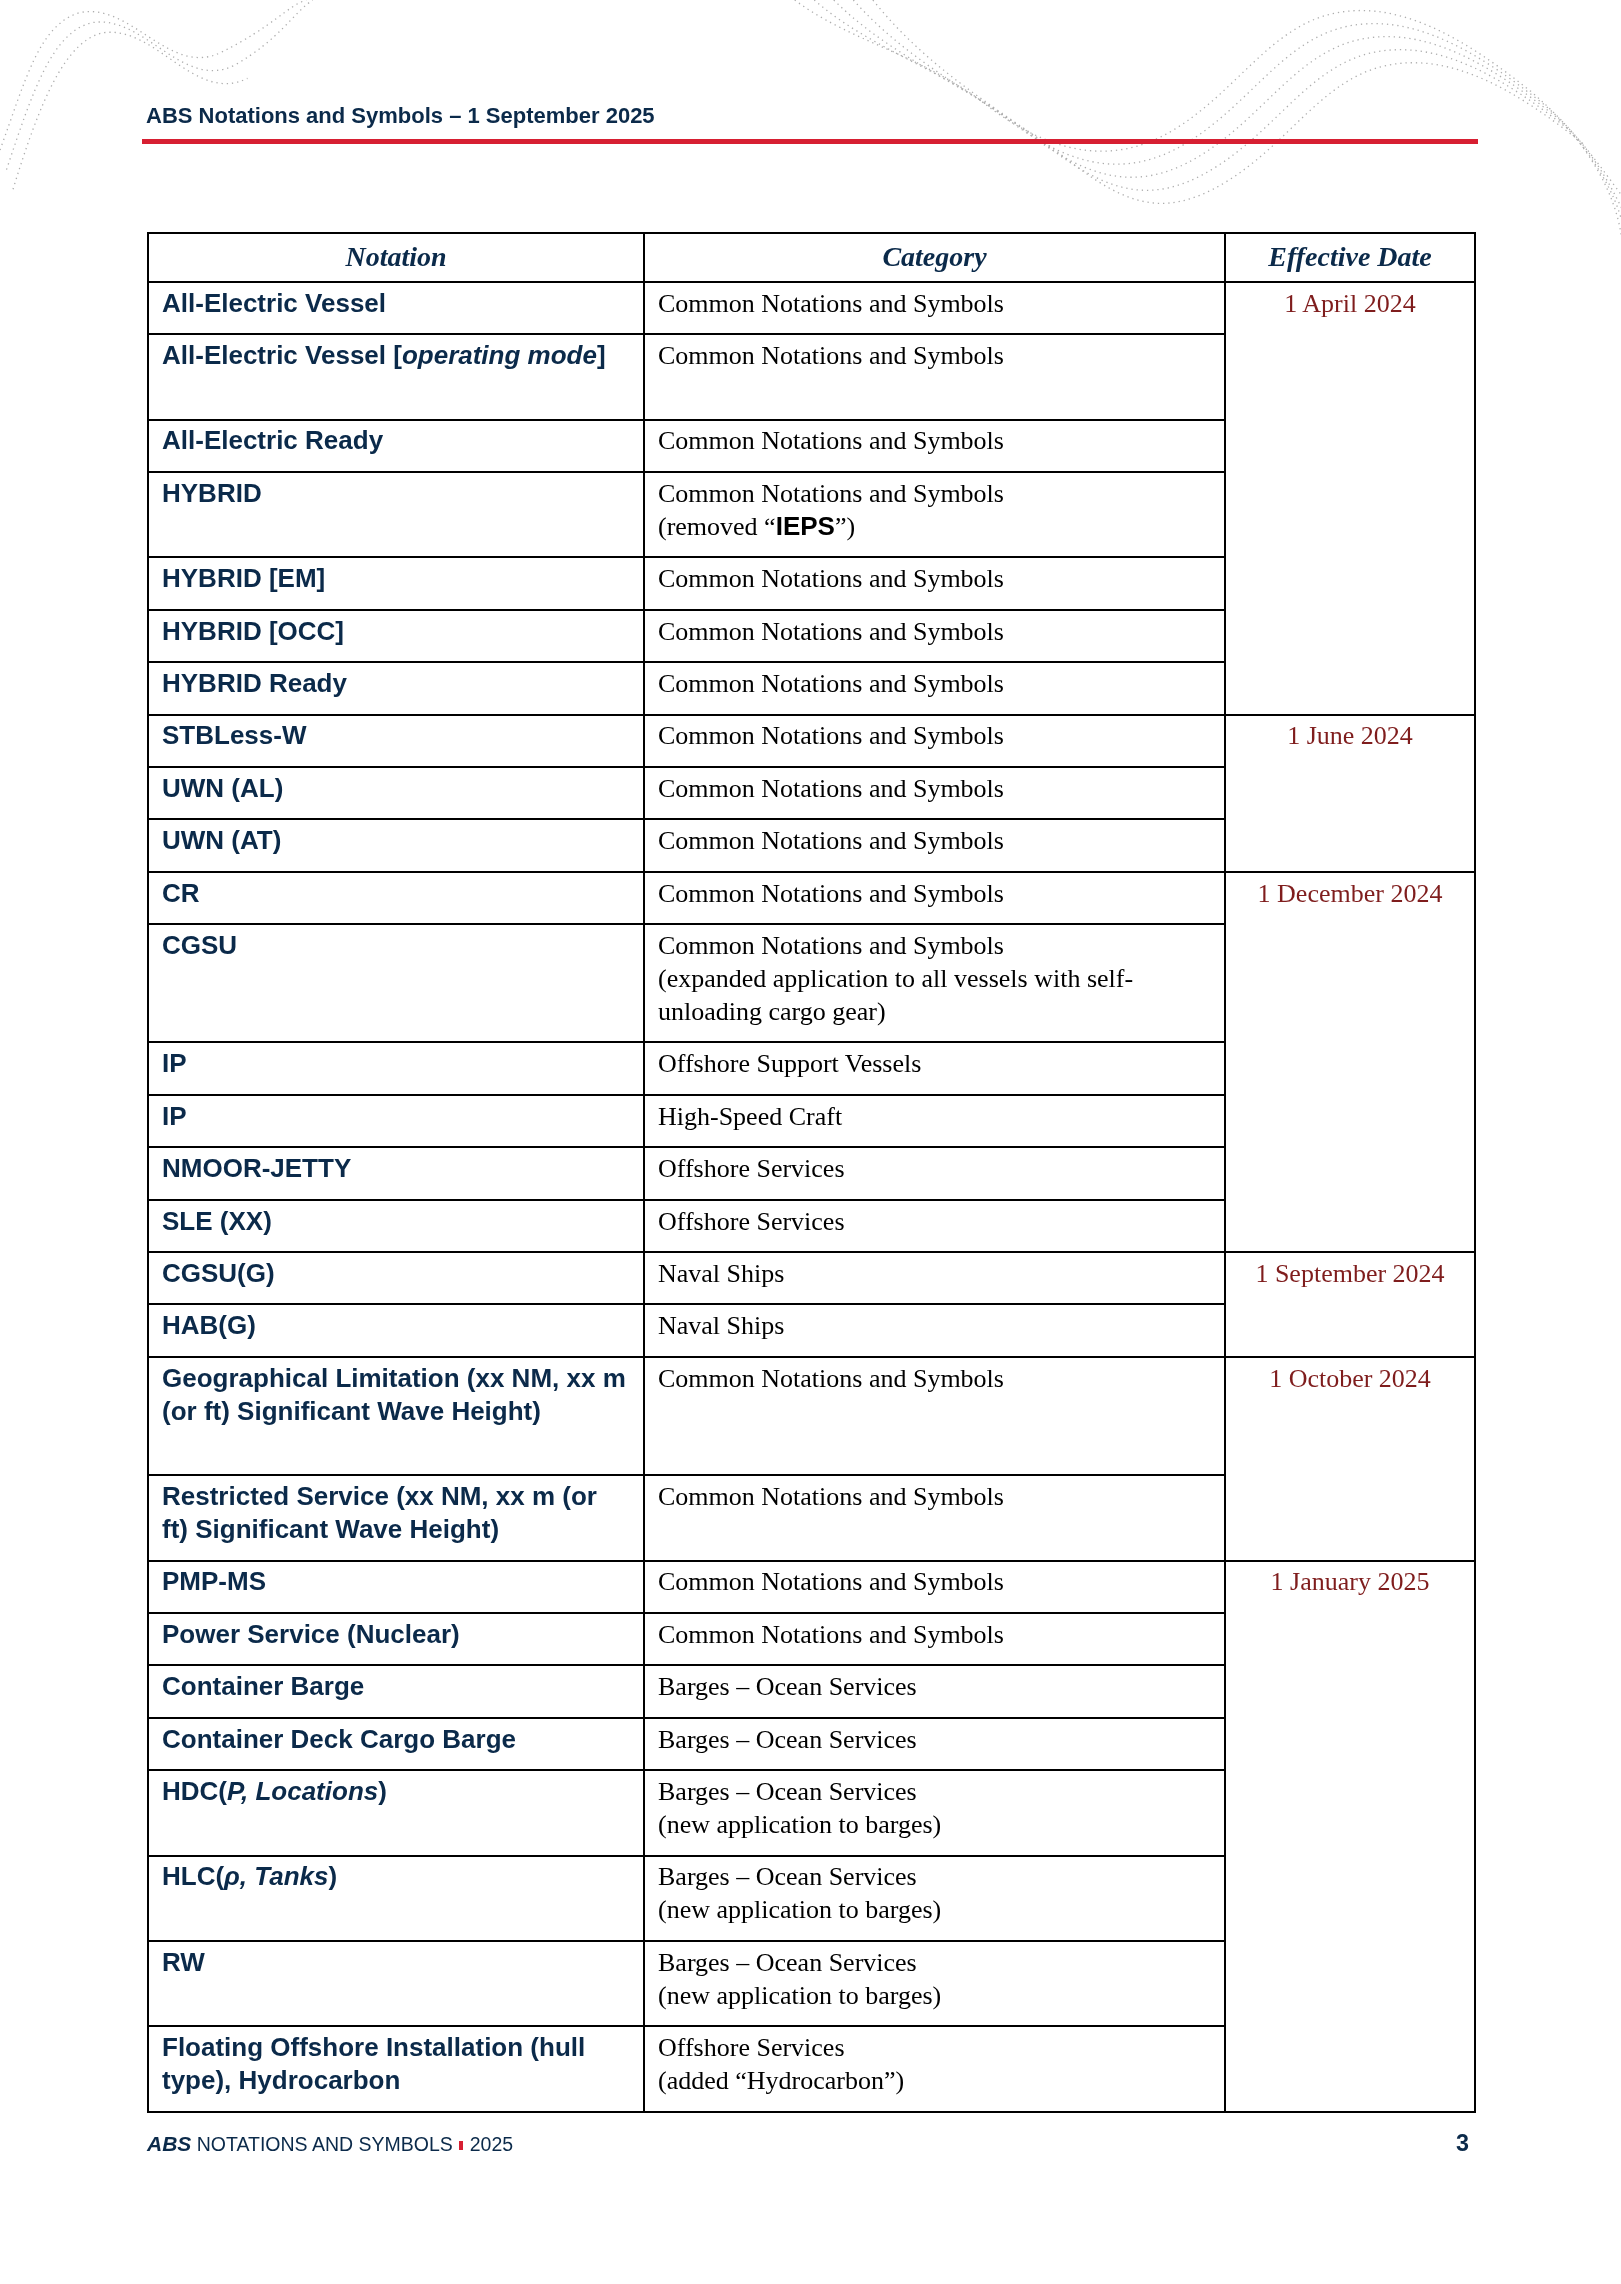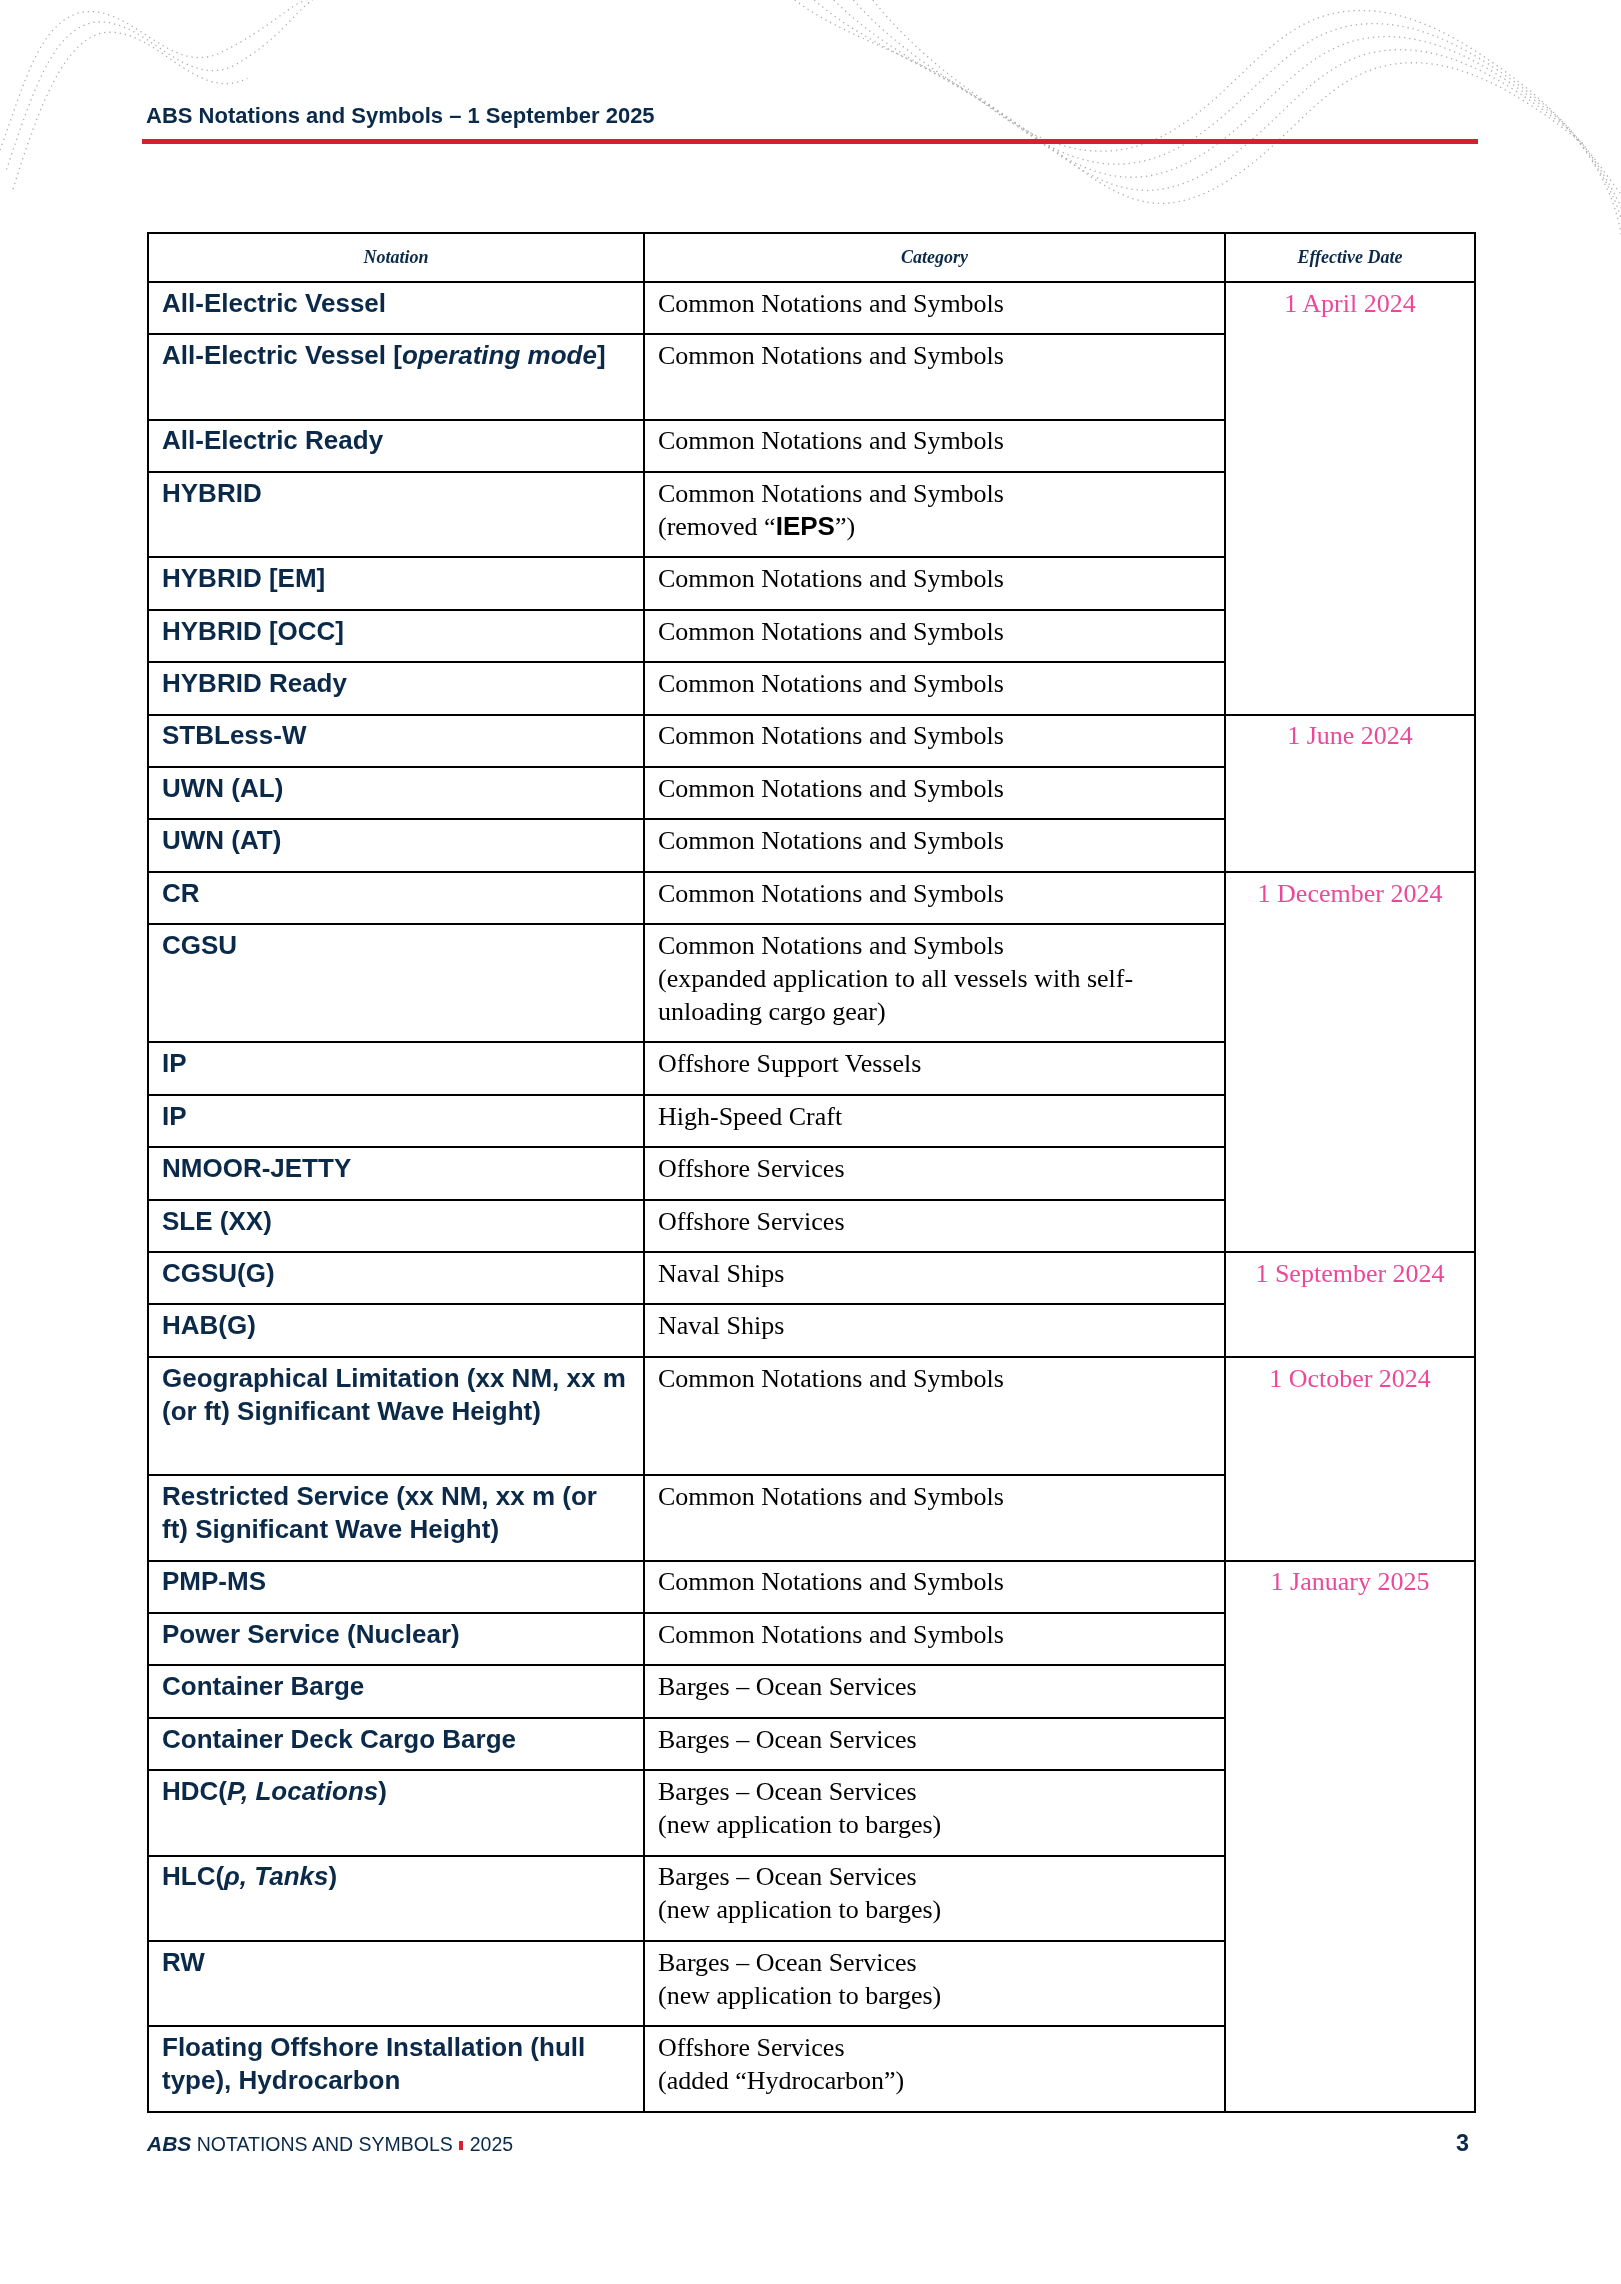--- a/index.html
+++ b/index.html
@@ -12,32 +12,32 @@
   .header-rule { position:absolute; left:142px; top:139px; width:1336px; height:4.6px; background:#d71f32; }
   table.notations {
     position:absolute; left:147px; top:232px; width:1327px;
     border-collapse:collapse; table-layout:fixed;
   }
   table.notations th, table.notations td {
     border:2px solid #000; vertical-align:top; padding:3.9px 13px 6.5px 13px;
   }
   table.notations th {
     font-family:"Liberation Serif", serif; font-style:italic; font-weight:bold;
-    font-size:18px; color:#0b2a4a; text-align:center; height:39px; vertical-align:middle; padding:3.9px 6.5px;
+    font-size:28px; color:#0b2a4a; text-align:center; height:39px; vertical-align:middle; padding:3.9px 6.5px;
   }
   td.notation {
     font-family:"Liberation Sans", sans-serif; font-weight:bold; font-size:26px; color:#0b2a4a; line-height:33px;
   }
   td.notation i { font-style:italic; }
   td.category {
     font-family:"Liberation Serif", serif; font-size:26px; color:#000; line-height:33px;
   }
   td.category b { font-family:"Liberation Sans", sans-serif; font-weight:bold; }
   td.date {
-    font-family:"Liberation Serif", serif; font-size:26px; color:#ec4899; text-align:center; line-height:33px;
+    font-family:"Liberation Serif", serif; font-size:26px; color:#7f1d1d; text-align:center; line-height:33px;
   }
   .r1 td { height:40px;border-radius:23px; }
   .r2 td { height:73px;margin-top:44px; }
   .r3 td { height:106px;margin-top:32px; }
   .footer {
     position:absolute; left:147px; top:2132px; font-family:"Liberation Sans", sans-serif;
     font-size:19.5px; color:#0b2a4a;
   }
   .footer .brand { font-weight:bold; font-size:21px;font-style:italic; }
   .footer .dot { display:inline-block; width:3.9px; height:9px; background:#d71f32; margin:0 6.5px; vertical-align:middle; }

